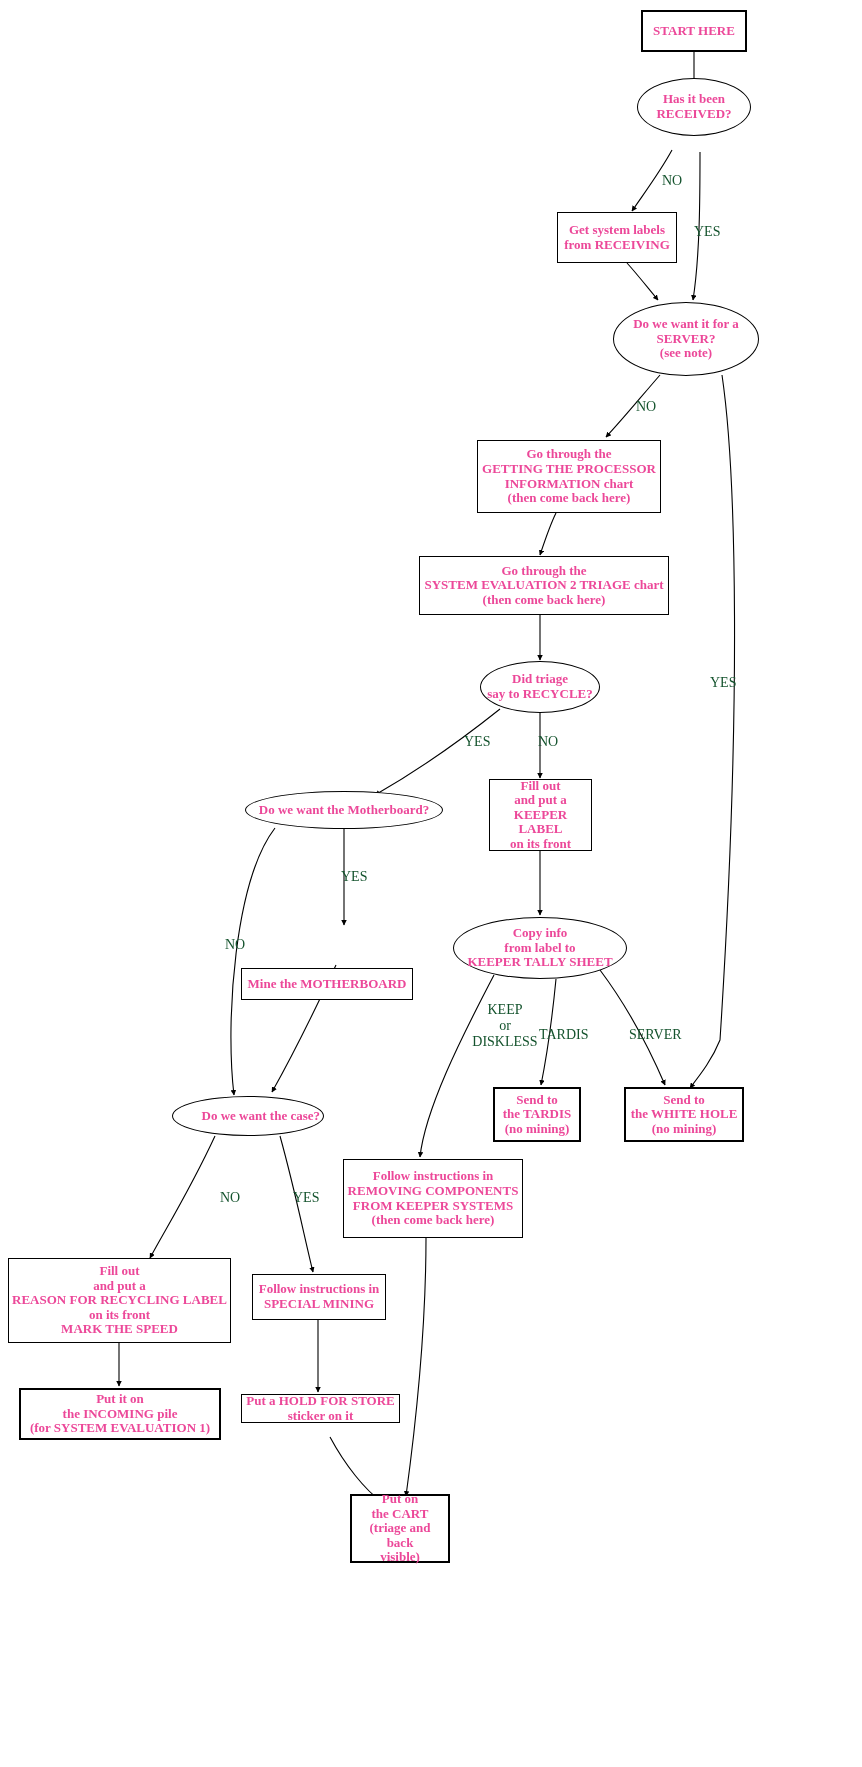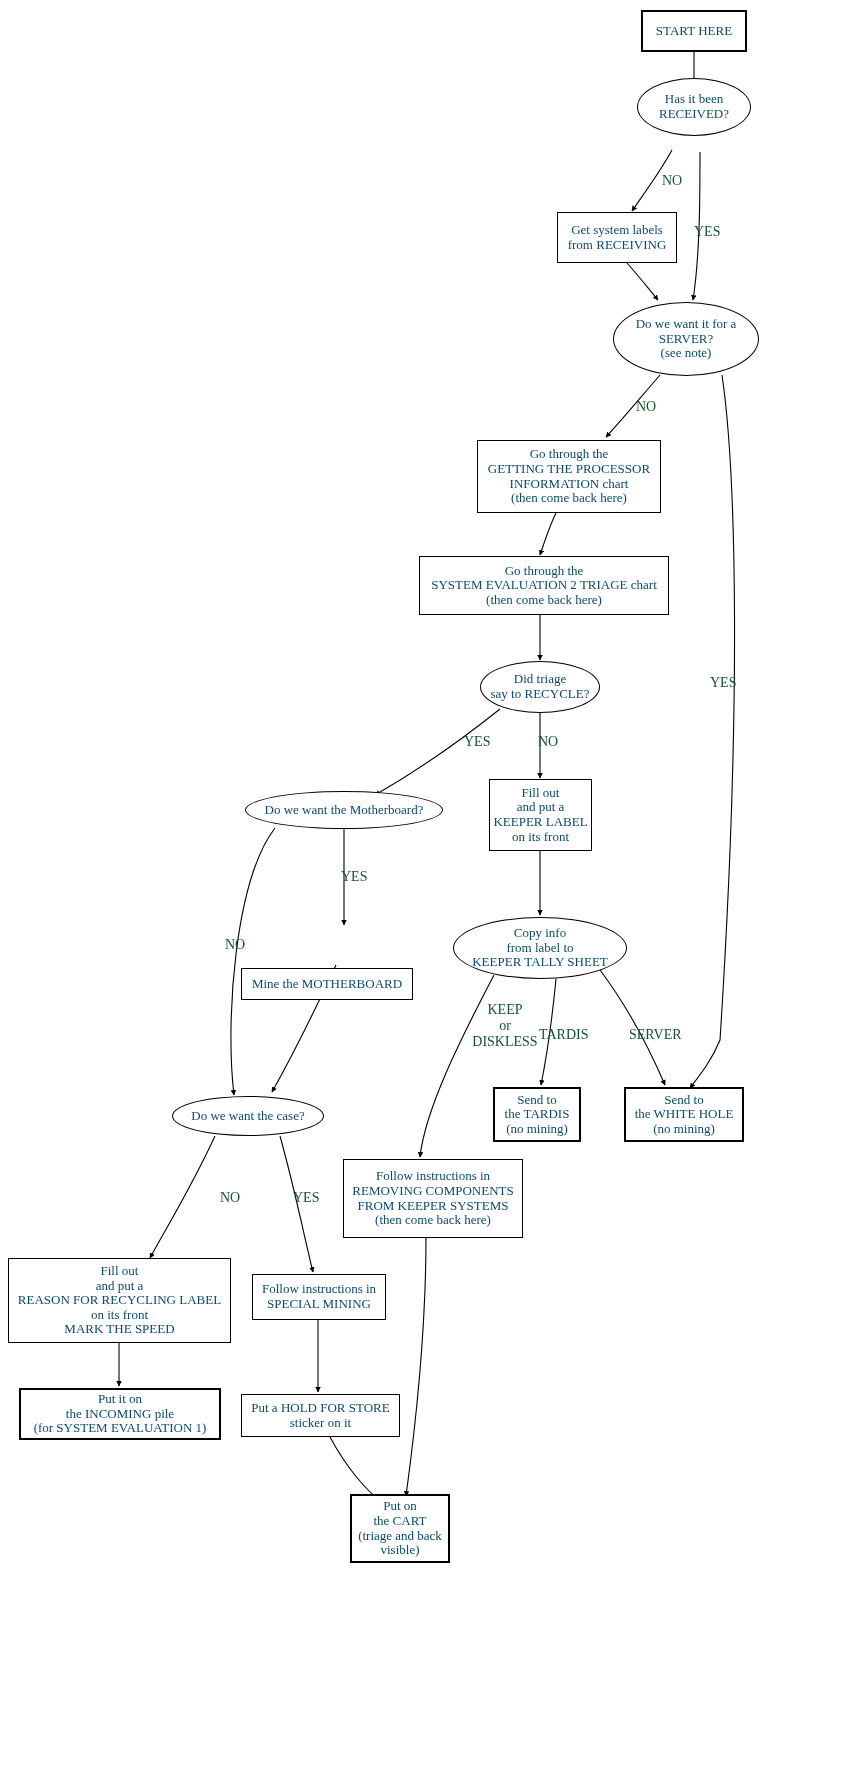--- a/index.html
+++ b/index.html
@@ -28,22 +28,23 @@
   }
   .node {
     position: absolute;
     box-sizing: border-box;
     display: flex;
     align-items: center;
     justify-content: center;
     text-align: center;
     line-height: 1.12;
     font-size: 13px;
-    color: #0c4a6e;
+    color: #ec4899;
     background: #ffffff;
+    font-weight: bold;
   }
   .node.box {
     border: 1px solid #000000;
   }
   .node.box.thick {
     border: 2px solid #000000;
   }
   .node.ellipse {
     border: 1px solid #000000;
     border-radius: 50%;
@@ -175,21 +176,21 @@
   <div class="node box" style="left:241px; top:927px; width:172px; height:32px;margin-top:41px;">
     <span class="inner">Mine the MOTHERBOARD</span>
   </div>
 
   <div class="node ellipse" style="left:453px; top:917px; width:174px; height:62px;">
     <span class="inner">Copy info
 from label to
 KEEPER TALLY SHEET</span>
   </div>
 
-  <div class="node ellipse" style="left:172px; top:1096px; width:152px; height:40px;">
+  <div class="node ellipse" style="left:172px; top:1096px; width:152px; height:40px;justify-content:flex-end;">
     <span class="inner">Do we want the case?</span>
   </div>
 
   <div class="node box thick" style="left:493px; top:1087px; width:88px; height:55px;">
     <span class="inner">Send to
 the TARDIS
 (no mining)</span>
   </div>
 
   <div class="node box thick" style="left:624px; top:1087px; width:120px; height:55px;">
@@ -217,21 +218,21 @@
     <span class="inner">Follow instructions in
 SPECIAL MINING</span>
   </div>
 
   <div class="node box thick" style="left:19px; top:1388px; width:202px; height:52px;">
     <span class="inner">Put it on
 the INCOMING pile
 (for SYSTEM EVALUATION 1)</span>
   </div>
 
-  <div class="node box" style="left:241px; top:1394px; width:159px; height:43px;">
+  <div class="node box" style="left:241px; top:1394px; width:159px; height:29px;">
     <span class="inner">Put a HOLD FOR STORE
 sticker on it</span>
   </div>
 
   <div class="node box thick" style="left:350px; top:1494px; width:100px; height:69px;">
     <span class="inner">Put on
 the CART
 (triage and back
 visible)</span>
   </div>

